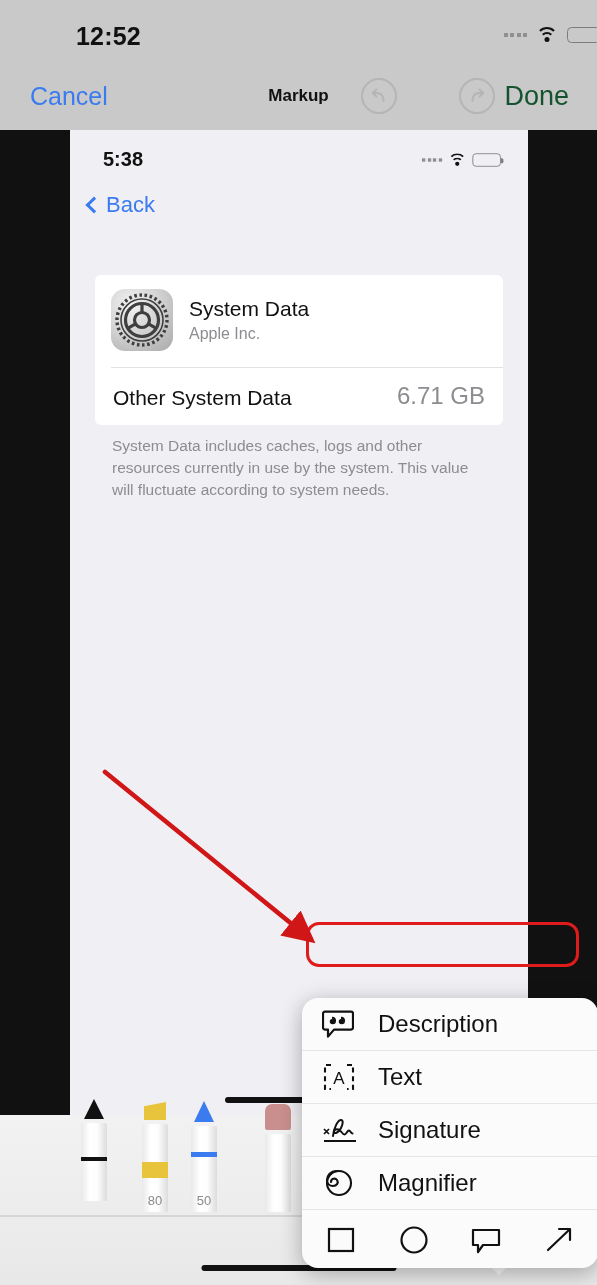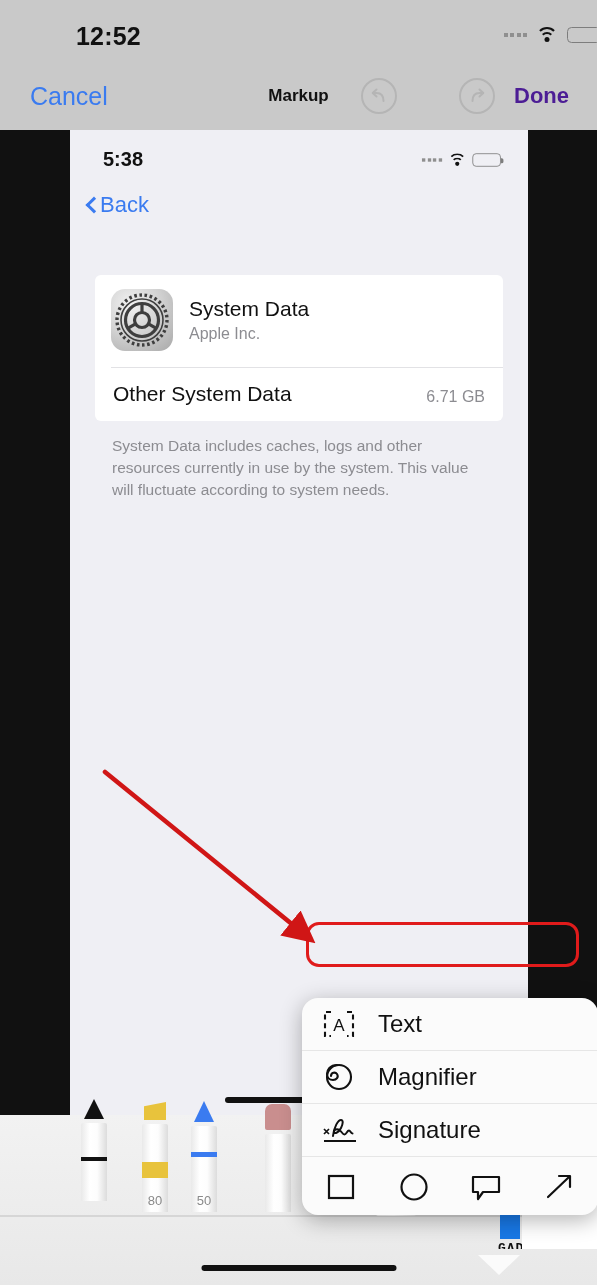--- a/index.html
+++ b/index.html
@@ -63,21 +63,21 @@
     font-size:17px; font-weight:bold; color:#111;
   }
   .circ-btn{
     position:absolute; width:36px; height:36px; border-radius:50%;
     border:2px solid #b5b5b5; display:flex; align-items:center;
     justify-content:center; color:#b5b5b5;
   }
   #undo-btn{ left:361px; top:16px; }
   #redo-btn{ left:459px; top:16px; }
   #done-btn{
-    position:absolute; right:28px; font-size:22px; font-weight:bold; color:#4c1d95;
+    position:absolute; right:28px; font-size:27px; font-weight:normal; color:#14532d;
   }
 
   
   #canvas-area{
     position:absolute; left:0; top:130px; width:597px; height:1155px;
     background:#111111; overflow:hidden;
   }
 
   
   #inner-shot{
@@ -88,21 +88,21 @@
   #inner-time{
     position:absolute; left:33px; top:18px;
     font-size:20px; font-weight:bold; color:#111;
   }
   #inner-right-status{
     position:absolute; right:28px; top:22px; display:flex;
     align-items:center; gap:7px; transform:scale(0.84); transform-origin:right center;
   }
   #back-row{
     position:absolute; left:14px; top:62px; display:flex;
-    align-items:center; 
+    align-items:center; gap:6px;
   }
   .chev-left{
     width:12px; height:12px; border-left:3.4px solid #3a7bf0;
     border-bottom:3.4px solid #3a7bf0; transform:rotate(45deg); margin-left:4px;
   }
   #back-label{ font-size:22px; color:#3a7bf0; }
 
   #data-card{
     position:absolute; left:25px; top:145px; width:408px;
     background:#fff; border-radius:6px; overflow:hidden;
@@ -116,21 +116,21 @@
   #app-icon svg{ position:absolute; left:0; top:0; }
   #app-text{ margin-left:16px; }
   #app-name{ font-size:21px; color:#111; line-height:1.15; }
   #app-vendor{ font-size:16px; color:#8c8c91; margin-top:3px; }
   #divider{ height:1px; background:#e2e2e5; margin-left:16px; }
   #usage-row{
     display:flex; align-items:flex-end; justify-content:space-between;
     padding:14px 18px 15px 18px;
   }
   #usage-label{ font-size:21px; color:#111; }
-  #usage-value{ font-size:16px; color:#8c8c91; }
+  #usage-value{ font-size:24px; color:#8c8c91; }
   #card-footnote{
     position:absolute; left:42px; top:305px; width:370px;
     font-size:15.5px; line-height:1.42; color:#8c8c91;
   }
   #home-indicator{
     position:absolute; left:50%; transform:translateX(-50%);
     bottom:12px; width:148px; height:6px; background:#111; border-radius:3px;
   }
 
   
@@ -383,52 +383,62 @@
       <div id="wm-cover"></div>
     </div>
 
     <div id="tray-home-bar"></div>
   </div>
 
   <div id="popup-tail"></div>
 
   <div id="markup-popup">
 
+    <div class="menu-item">
+      <span class="mi-icon">
+        <svg width="32" height="30" viewBox="0 0 32 30">
+          <path d="M3 2.6h26a2 2 0 0 1 2 2v14a2 2 0 0 1-2 2H12l-6 7v-7H3a2 2 0 0 1-2-2v-14a2 2 0 0 1 2-2z" fill="none" stroke="#111" stroke-width="2.2" stroke-linejoin="round"></path>
+          <path d="M10 8.5c2.4 0 3.4 1.4 3.4 3.2 0 1.8-1.3 2.9-2.7 2.9-1.3 0-2.3-.9-2.3-2.1 0-1.1.8-1.9 1.8-1.9" fill="#111" stroke="#111" stroke-width="1.3"></path>
+          <path d="M19 8.5c2.4 0 3.4 1.4 3.4 3.2 0 1.8-1.3 2.9-2.7 2.9-1.3 0-2.3-.9-2.3-2.1 0-1.1.8-1.9 1.8-1.9" fill="#111" stroke="#111" stroke-width="1.3"></path>
+        </svg>
+      </span>
+      <span class="mi-label">Description</span>
+    </div>
 
     <div class="menu-item">
       <span class="mi-icon">
         <svg width="34" height="28" viewBox="0 0 34 28">
           <path d="M9 2 H3 V26 H9" fill="none" stroke="#111" stroke-width="2.1" stroke-dasharray="5 3.6"></path>
           <path d="M25 2 H31 V26 H25" fill="none" stroke="#111" stroke-width="2.1" stroke-dasharray="5 3.6"></path>
           <text x="17" y="21" font-family="Liberation Sans, sans-serif" font-size="17" fill="#111" text-anchor="middle">A</text>
         </svg>
       </span>
       <span class="mi-label">Text</span>
-    </div>
-
-    <div class="menu-item" style="border-bottom:1px solid #e6e6e6;">
-      <span class="mi-icon">
-        <svg width="34" height="30" viewBox="0 0 34 30">
-          <circle cx="17" cy="15" r="12" fill="none" stroke="#111" stroke-width="2.1"></circle>
-          <path d="M15 3 c-7 0-10 5-10 9 0 4 3 6 6 6 3.5 0 6-3 4-6 -1.6-2.4-6-1.6-6 2" fill="none" stroke="#111" stroke-width="2.1" stroke-linecap="round"></path>
-        </svg>
-      </span>
-      <span class="mi-label">Magnifier</span>
     </div>
 
     <div class="menu-item">
       <span class="mi-icon">
         <svg width="38" height="28" viewBox="0 0 38 28">
           <path d="M2 13 l5 5 M7 13 l-5 5" stroke="#111" stroke-width="1.7"></path>
           <path d="M11 20 c1-9 5-16 8-16 2.5 0 2 4 0 8 -2.5 5-7 6.5-7 3.5 0-2 3-3 5.5-1.5
                    2 1.2 3 4.5 5 4.5 2 0 2.5-4 4.5-4 1.5 0 1.5 3 3.5 3" fill="none" stroke="#111" stroke-width="2" stroke-linecap="round"></path>
           <path d="M2 25 H34" stroke="#111" stroke-width="1.9"></path>
         </svg>
       </span>
       <span class="mi-label">Signature</span>
+    </div>
+
+    <div class="menu-item" style="border-bottom:1px solid #e6e6e6;">
+      <span class="mi-icon">
+        <svg width="34" height="30" viewBox="0 0 34 30">
+          <circle cx="17" cy="15" r="12" fill="none" stroke="#111" stroke-width="2.1"></circle>
+          <path d="M15 3 c-7 0-10 5-10 9 0 4 3 6 6 6 3.5 0 6-3 4-6 -1.6-2.4-6-1.6-6 2" fill="none" stroke="#111" stroke-width="2.1" stroke-linecap="round"></path>
+        </svg>
+      </span>
+      <span class="mi-label">Magnifier</span>
     </div>
 
     <div id="shapes-row">
       <span class="shape">
         <svg width="32" height="32" viewBox="0 0 32 32">
           <rect x="4" y="6" width="24" height="22" fill="none" stroke="#111" stroke-width="2.2"></rect>
         </svg>
       </span>
       <span class="shape">
         <svg width="34" height="32" viewBox="0 0 34 32">

